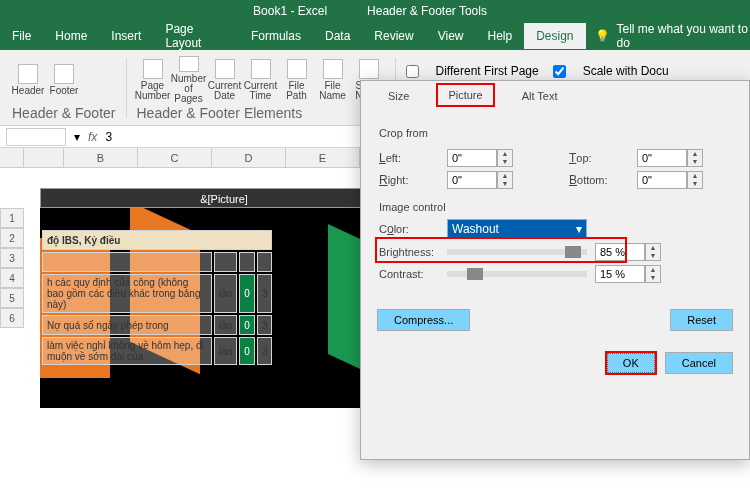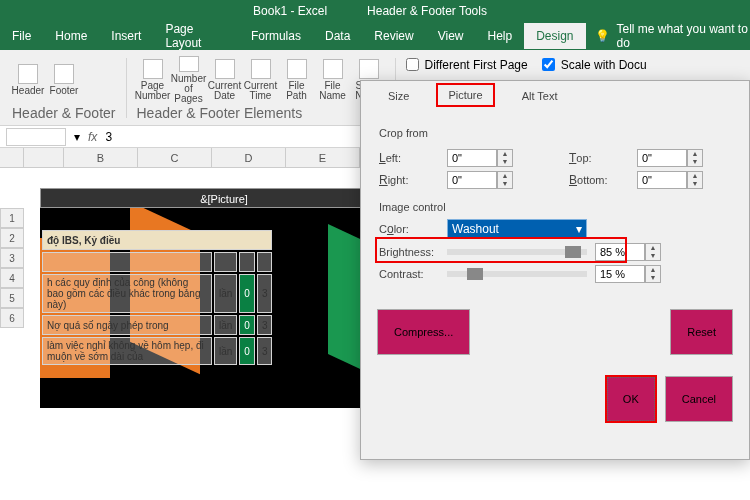--- a/index.html
+++ b/index.html
@@ -13,21 +13,21 @@
 .menubar .tab.active{background:#f0f0f0;color:#217346}
 .menubar .tell{margin-left:10px;display:flex;align-items:center;gap:6px}
 .ribbon{height:76px;background:#f0f0f0;display:flex;align-items:flex-start;border-bottom:1px solid #d4d4d4;padding:4px 6px;gap:2px}
 .rgroup{display:flex;flex-direction:column;align-items:flex-start;height:100%;padding:0 6px}
 .rgroup .icons{display:flex;gap:4px;height:54px;align-items:center}
 .rgroup .gname{font-size:14px;color:#666;margin-top:auto}
 .ricon{width:32px;height:48px;display:flex;flex-direction:column;align-items:center;justify-content:center;gap:2px;cursor:pointer}
 .ricon .ic{width:20px;height:20px;background:#fff;border:1px solid #bbb}
 .ricon .lbl{font-size:10px;text-align:center;line-height:10px;color:#444}
 .sep{width:1px;height:60px;background:#d4d4d4;margin:4px 2px}
-.chkline{display:flex;align-items:flex-start;gap:6px;font-size:11px;height:20px}
+.chkline{display:flex;align-items:flex-end;gap:17px;font-size:11px;height:20px}
 .fbar{height:22px;background:#fff;border-bottom:1px solid #d4d4d4;display:flex;align-items:center;padding:0 6px;gap:8px}
 .fbar .cell{width:60px;border:1px solid #ccc;padding:2px 4px;font-size:11px}
 .fbar .fx{font-style:italic;color:#666}
 .workarea{position:relative;height:352px;background:#fff}
 .colhdr{display:flex;height:20px;background:#f0f0f0;border-bottom:1px solid #ccc}
 .colhdr .rh{width:24px;border-right:1px solid #ccc}
 .colhdr .ch{width:74px;border-right:1px solid #ccc;text-align:center;font-size:11px;line-height:20px;color:#555}
 .sheet{position:absolute;left:40px;top:40px;width:368px}
 .hdrfield{height:20px;background:#333;color:#fff;text-align:center;font-size:11px;line-height:20px;border:1px solid #999}
 .wm{height:200px;background:#000;position:relative;overflow:hidden}
@@ -56,21 +56,21 @@
 .flabel u{text-decoration:underline}
 .spin{display:flex;align-items:center}
 .spin input{width:50px;border:1px solid #aaa;padding:2px 4px;font-size:11px}
 .spinbtns{width:16px;height:18px;border:1px solid #aaa;display:flex;flex-direction:column}
 .spinbtns span{flex:1;text-align:center;font-size:7px;line-height:8px;color:#555}
 .two-col{display:flex;gap:56px}
 .dropdown{width:140px;border:1px solid #7eb0de;background:#0060b0;color:#fff;padding:2px 4px;font-size:11px;display:flex;justify-content:space-between;align-items:center}
 .slider{width:140px;height:6px;background:#ddd;position:relative}
 .slider .thumb{position:absolute;width:16px;height:12px;background:#888;top:-3px}
 .dlg-buttons{display:flex;gap:8px;padding:10px 16px;align-items:center}
-.btn{padding:16px 16px;border:1px solid #aaa;background:#be185d;font-size:11px;cursor:pointer}
+.btn{padding:4px 16px;border:1px solid #aaa;background:#7dd3fc;font-size:11px;cursor:pointer}
 .btn.default{border:1px solid #7eb0de;outline:1px dotted #666;outline-offset:-3px}
 .redbox{border:2px solid #e00!important}
 .red-outline{position:absolute;border:2px solid #e00;pointer-events:none}
 </style>
 </head>
 <body>
 
 <div class="titlebar">
   <span></span>
   <div class="center">

